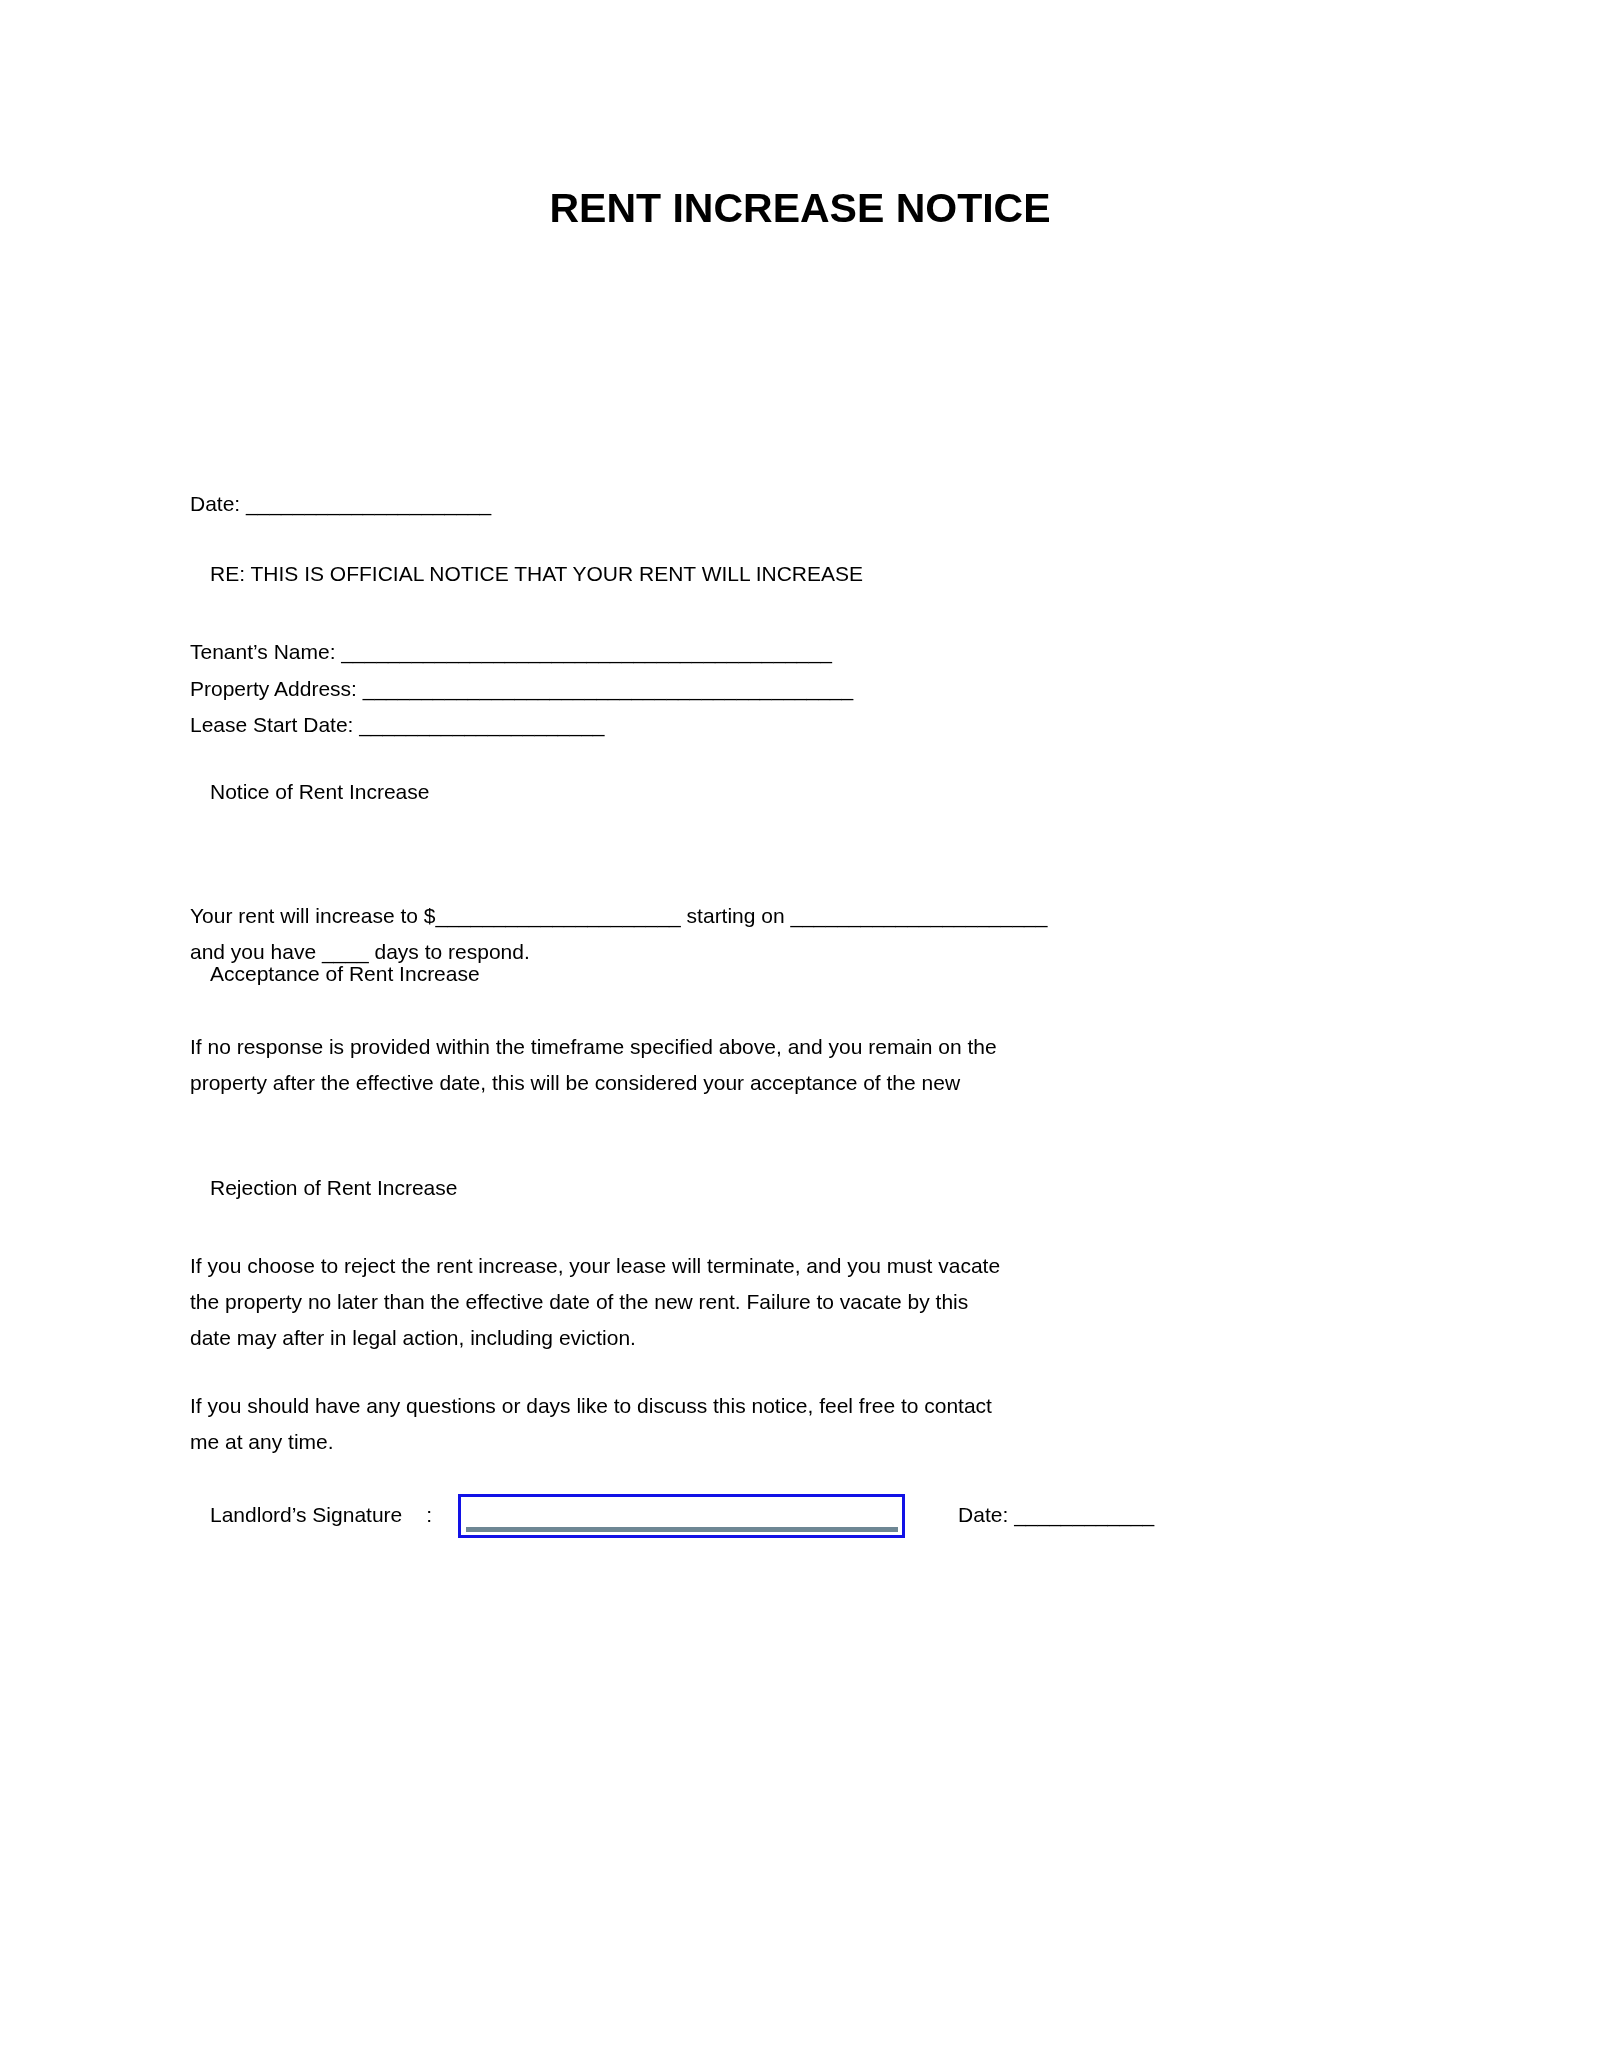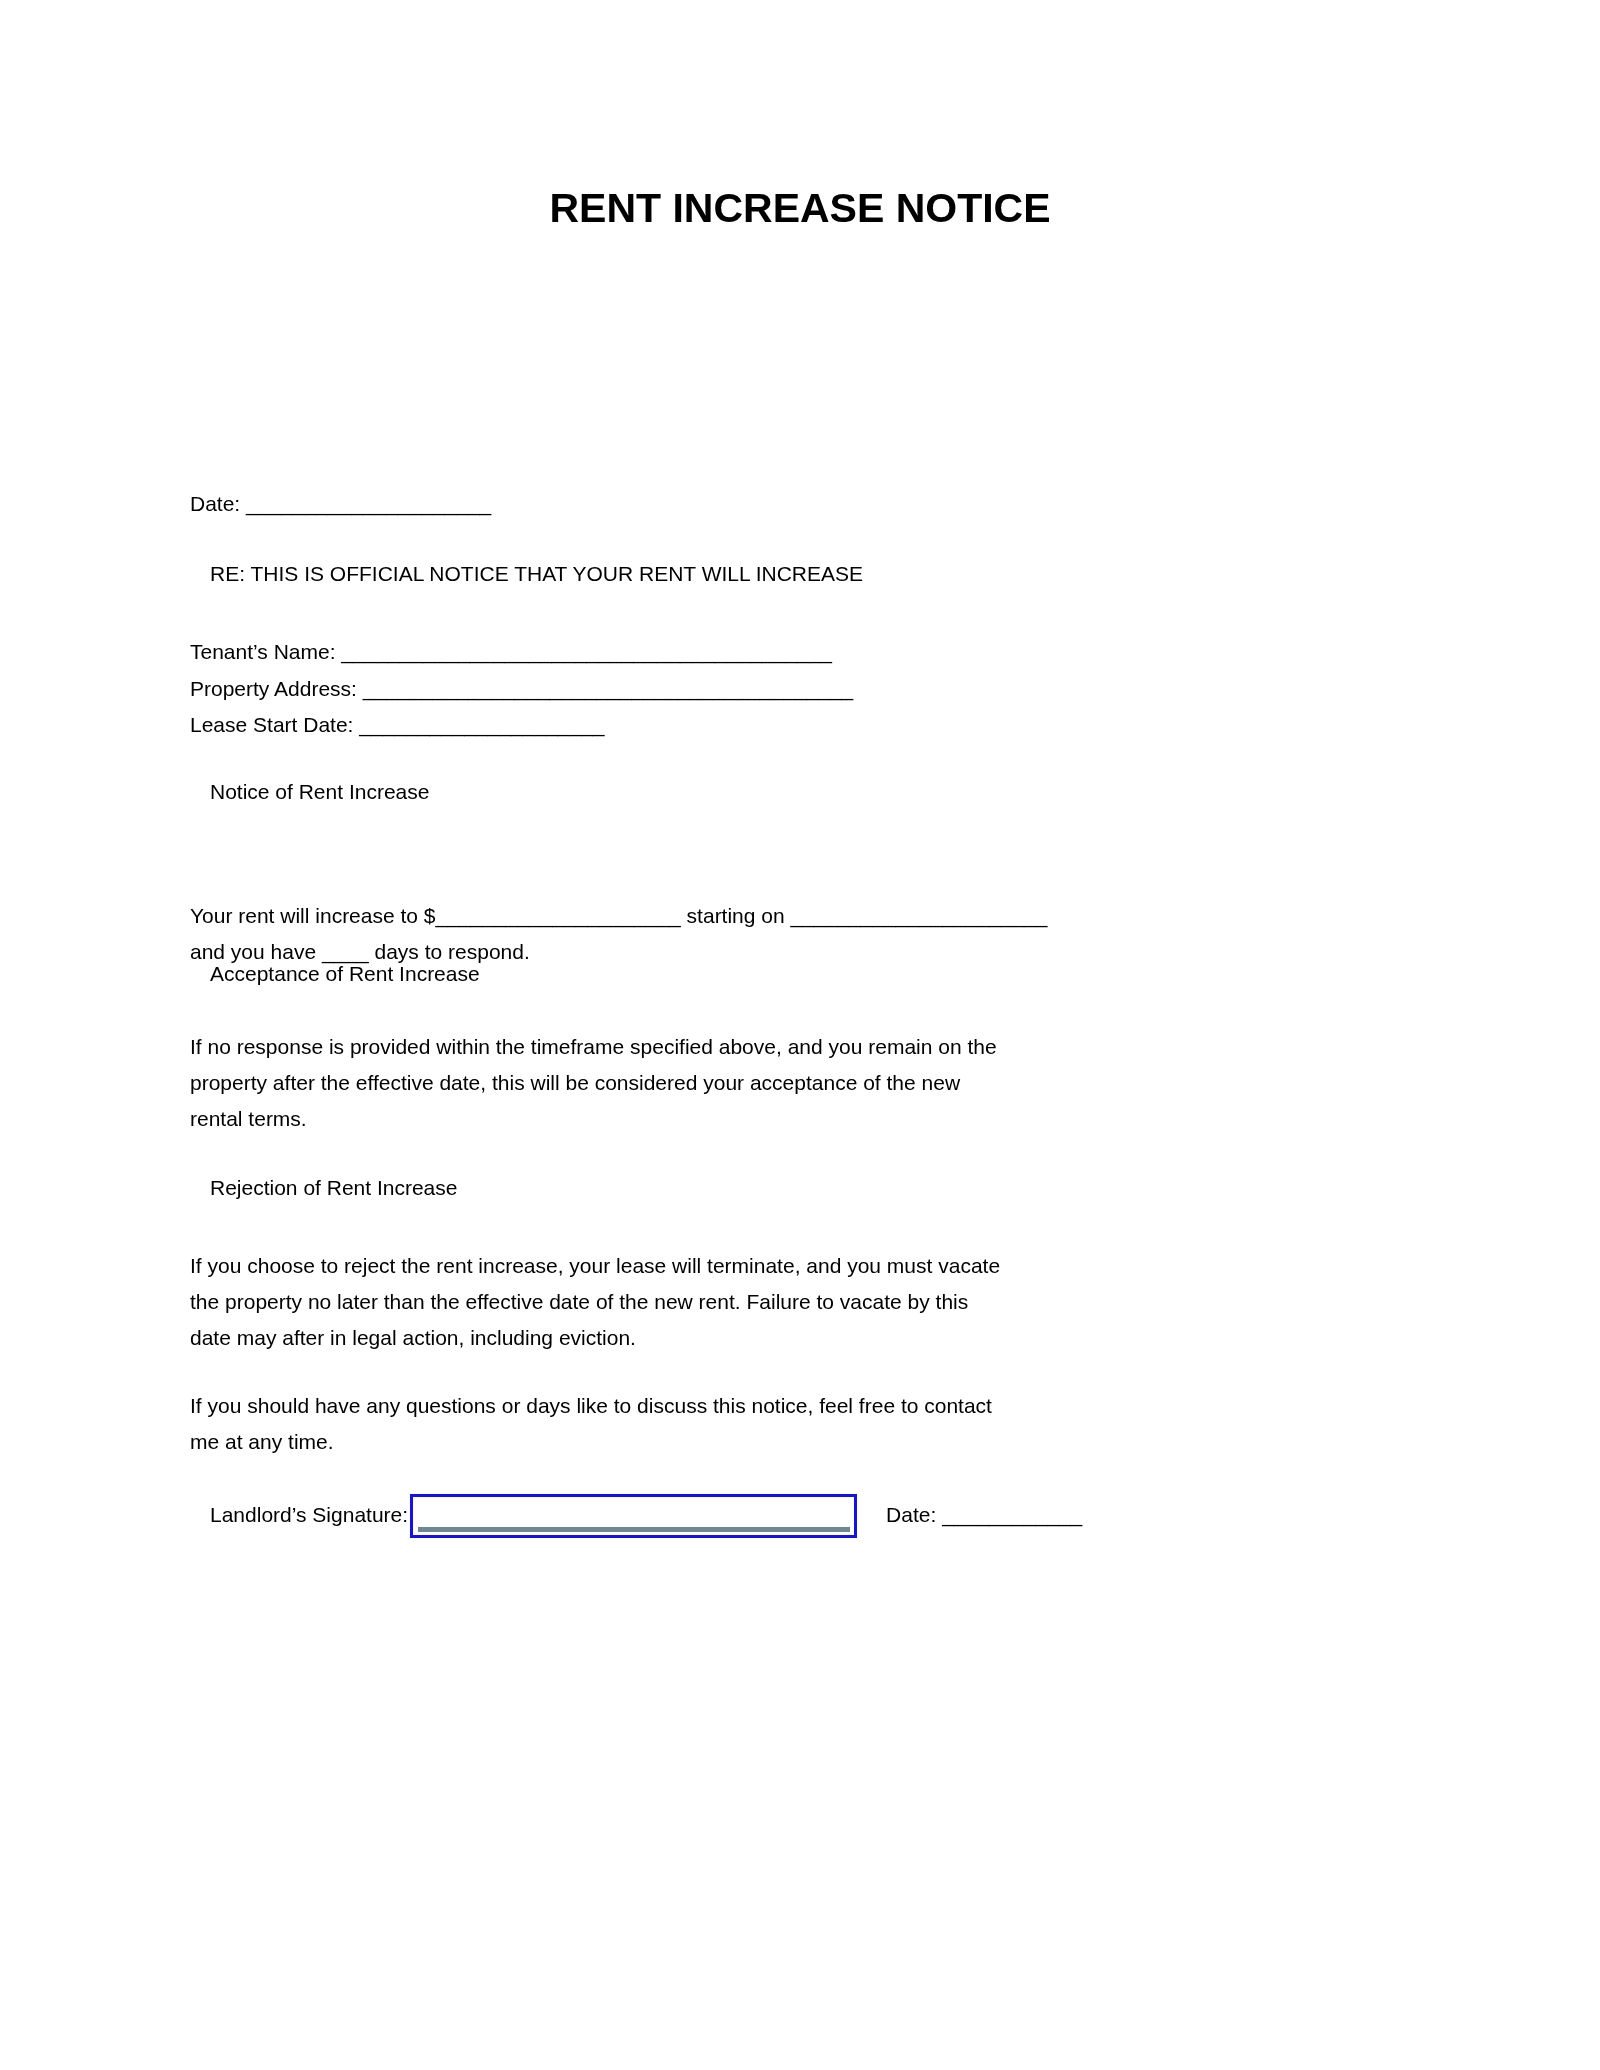--- a/index.html
+++ b/index.html
@@ -17,21 +17,21 @@
   .title {
     position:absolute; left:0; right:0; top:184px;
     text-align:center;
     font-size:41px; font-weight:bold; line-height:48px;
     white-space:pre;
   }
   .block .t { display:block; }
   .tenant .t { line-height:36.5px; }
 
   
-  .sig-row { position:absolute; left:190px; top:1494px; display:flex; align-items:flex-start; }
+  .sig-row { position:absolute; left:190px; top:1494px; display:flex; align-items:flex-start;gap:24px; }
   .sig-row .t { margin-top:3px; }
   .sig-field {
     position:relative; box-sizing:border-box;
     width:447px; height:44px; margin-left:2px;
     border:3px solid var(--field-border, #1212e6);
     background:#ffffff;
   }
   .sig-underline {
     position:absolute; left:5px; right:4px; bottom:3px; height:5px;
     background:var(--field-underline, #6e8794);
@@ -81,21 +81,20 @@
   <div class="abs block" style="top:898px;">
     <span class="t">Your rent will increase to $_____________________ starting on ______________________</span>
     <span class="t">and you have ____ days to respond.</span>
   </div>
 
   <div class="abs t b" style="top:956px;">Acceptance of Rent Increase</div>
 
   <div class="abs block" style="top:1029px;">
     <span class="t">If no response is provided within the timeframe specified above, and you remain on the</span>
     <span class="t">property after the effective date, this will be considered your acceptance of the new</span>
-    <span class="t">rental terms.</span>
   </div>
 
   <div class="abs t b" style="top:1170px;">Rejection of Rent Increase</div>
 
   <div class="abs block" style="top:1248px;">
     <span class="t">If you choose to reject the rent increase, your lease will terminate, and you must vacate</span>
     <span class="t">the property no later than the effective date of the new rent. Failure to vacate by this</span>
     <span class="t">date may after in legal action, including eviction.</span>
   </div>
 

